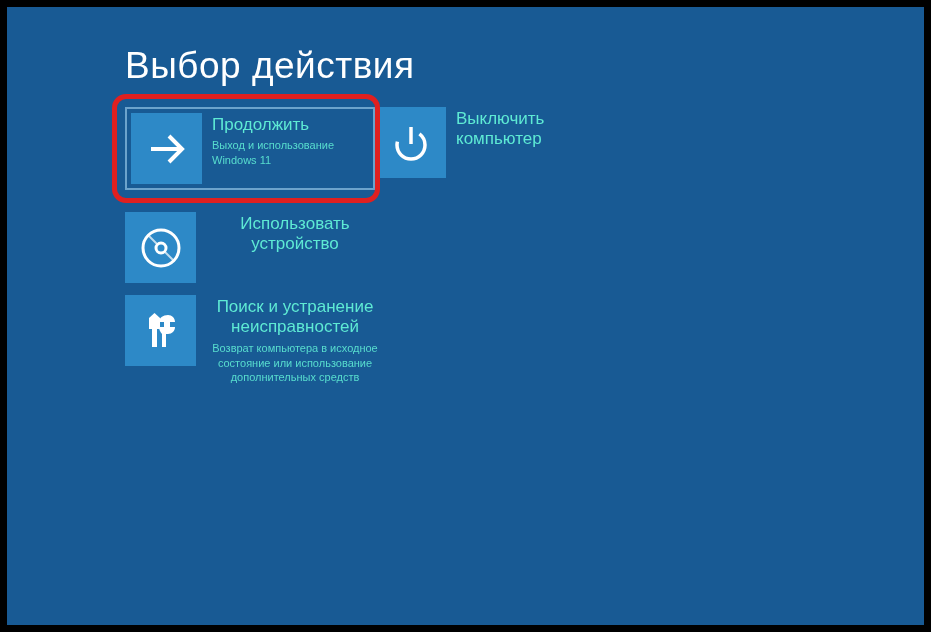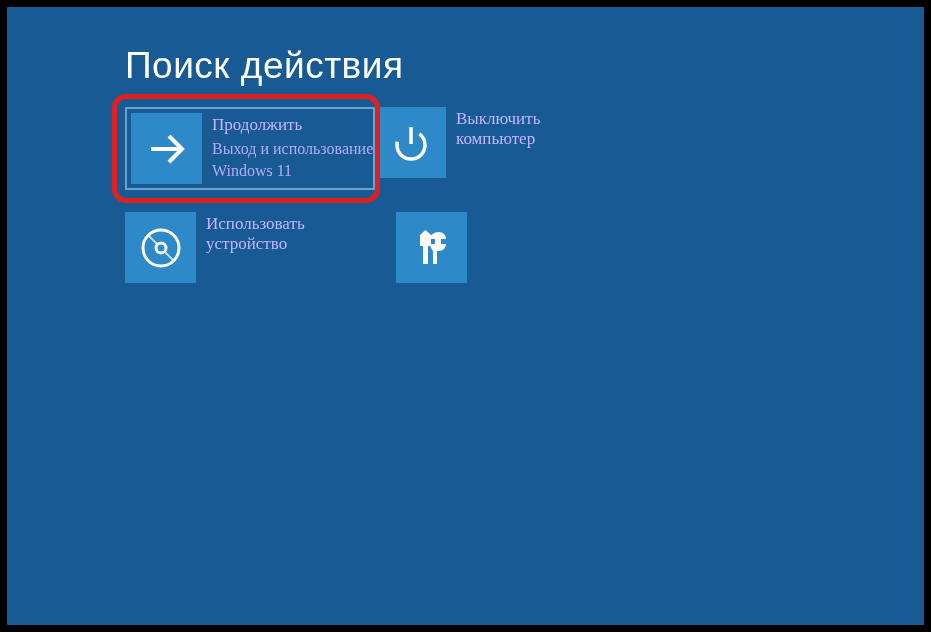--- a/index.html
+++ b/index.html
@@ -42,33 +42,32 @@
       width: 71px;
       height: 71px;
       background: #2d89c7;
       display: flex;
       align-items: center;
       justify-content: center;
       flex-shrink: 0;
       margin-right: 10px;
     }
     .tile-text {
-      color: #c4b5fd;
+      color: #5eead4;
       padding-top: 2px;
       width: 165px;
-      font-family: Liberation Serif, serif;
     }
     .tile-title {
       font-size: 17px;
       font-weight: 400;
       line-height: 1.2;
       margin-bottom: 3px;
     }
     .tile-subtitle {
-      font-size: 16px;
+      font-size: 11px;
       opacity: 0.9;
       line-height: 1.35;
       font-weight: 400;
     }
     .tile-continue-wrapper {
       position: relative;
       display: inline-block;
     }
     .highlight-box {
       position: absolute;
@@ -97,36 +96,37 @@
     .tile-continue .tile-text {
       padding-top: 2px;
     }
     .shutdown-tile {
     }
     .shutdown-tile .tile-text {
       width: 110px;
     }
     .tile-stack {
       display: flex;
-      flex-direction: row;
+      flex-direction: column;
       gap: 12px;
       margin-top: 22px;
+      text-align: center;
     }
     .tile-device .tile-text, .tile-troubleshoot .tile-text {
       width: 178px;
     }
     svg {
       display: block;
     }
   </style>
 </head>
 <body>
 
 <div class="screen">
-  <h1 class="page-title">Поиск действия</h1>
+  <h1 class="page-title">Выбор действия</h1>
 
   <div class="tiles-row">
     <div class="tile-continue-wrapper">
       <div class="highlight-box"></div>
       <div class="tile tile-continue">
         <div class="tile-inner">
           <div class="tile-icon">
             <svg width="40" height="40" viewBox="0 0 40 40">
               <line x1="4" y1="20" x2="34" y2="20" stroke="#fff" stroke-width="4"></line>
               <polyline points="22,7 35,20 22,33" fill="none" stroke="#fff" stroke-width="4"></polyline>
@@ -171,15 +171,19 @@
     <div class="tile tile-troubleshoot">
       <div class="tile-icon">
         <svg width="44" height="44" viewBox="0 0 44 44">
           <g stroke="#fff" stroke-width="2.5" fill="none">
             <rect x="13" y="20" width="5" height="18" fill="#fff" stroke="none"></rect>
             <path d="M 10 9 L 15.5 4 L 21 9 L 21 20 L 10 20 Z" fill="#fff" stroke="none"></path>
             <path d="M 30 6 C 34 6 37 9 37 13 L 32 13 L 32 18 L 37 18 C 37 22 34 25 30 25 L 28 25 L 28 38 L 24 38 L 24 25 C 22 23 21 20 21 18 L 26 18 L 26 13 L 21 13 C 21 9 25 6 30 6 Z" fill="#fff" stroke="none" transform="translate(-1,0)"></path>
           </g>
         </svg>
       </div>
+      <div class="tile-text">
+        <div class="tile-title">Поиск и устранение неисправностей</div>
+        <div class="tile-subtitle">Возврат компьютера в исходное состояние или использование дополнительных средств</div>
+      </div>
     </div>
   </div>
 </div>
 
 </body></html>

